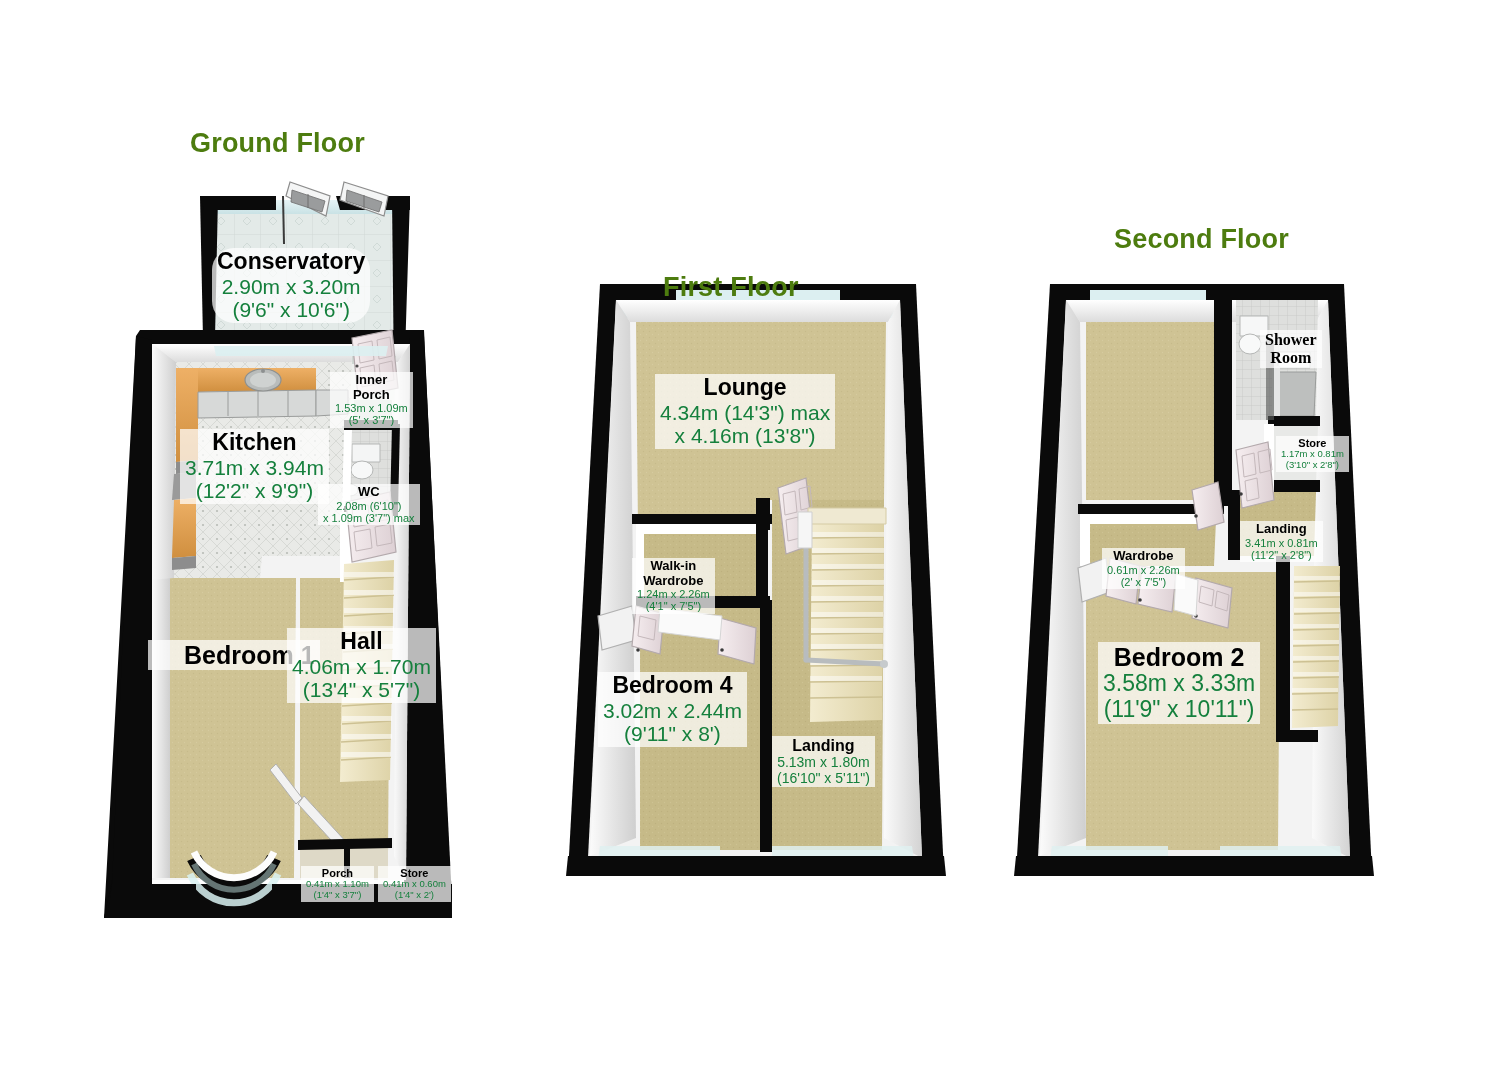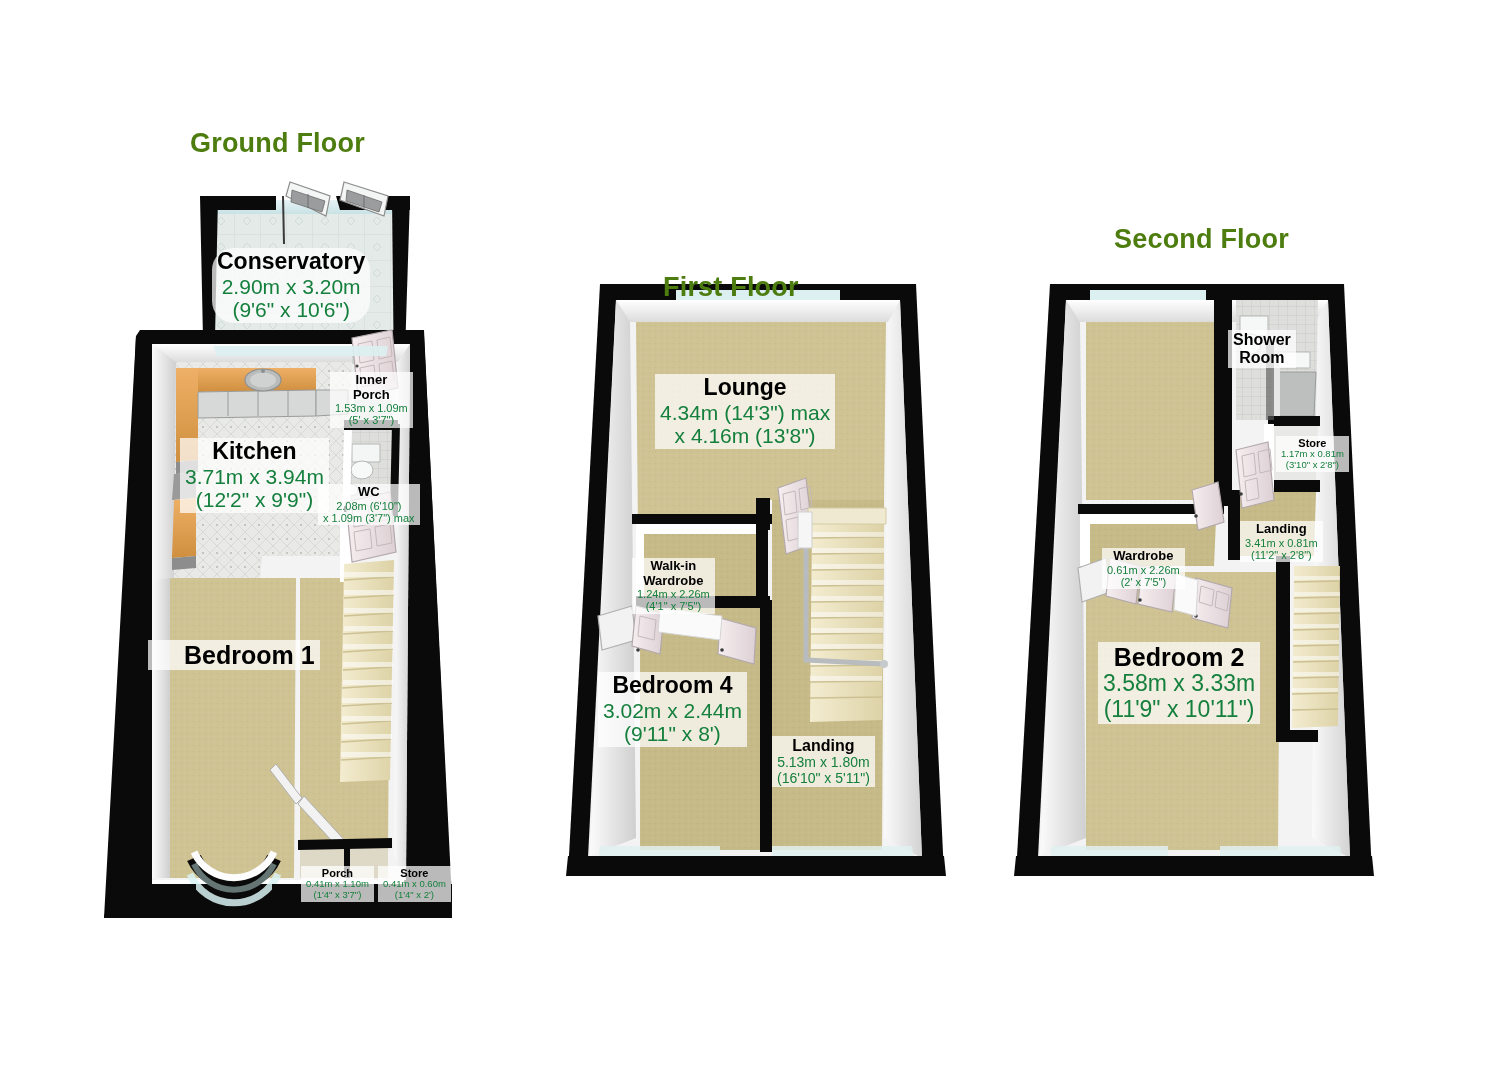--- a/index.html
+++ b/index.html
@@ -539,21 +539,21 @@
   <div class="floor-title" style="left:190px; top:128px;">Ground Floor</div>
   <div class="floor-title" style="left:663px; top:224px;margin-top:48px;">First Floor</div>
   <div class="floor-title" style="left:1114px; top:224px;">Second Floor</div>
 
   <div class="room-label lbl-lg" style="left:212px; top:248px;border-radius:22px;">
     <span class="nm">Conservatory</span>
     <span class="dm">2.90m x 3.20m</span>
     <span class="dm">(9'6" x 10'6")</span>
   </div>
 
-  <div class="room-label lbl-lg" style="left:180px; top:438px;">
+  <div class="room-label lbl-lg" style="left:180px; top:429px;">
     <span class="nm">Kitchen</span>
     <span class="dm">3.71m x 3.94m</span>
     <span class="dm">(12'2" x 9'9")</span>
   </div>
 
   <div class="room-label lbl-sm" style="left:330px; top:372px;">
     <span class="nm">Inner</span>
     <span class="nm">Porch</span>
     <span class="dm">1.53m x 1.09m</span>
     <span class="dm">(5' x 3'7")</span>
@@ -562,20 +562,25 @@
   <div class="room-label lbl-sm" style="left:318px; top:484px;">
     <span class="nm">WC</span>
     <span class="dm">2.08m (6'10")</span>
     <span class="dm">x 1.09m (3'7") max</span>
   </div>
 
   <div class="room-label lbl-xl" style="left:148px; top:640px;padding-left:36px;">
     <span class="nm">Bedroom 1</span>
   </div>
 
+  <div class="room-label lbl-lg" style="left:287px; top:628px;">
+    <span class="nm">Hall</span>
+    <span class="dm">4.06m x 1.70m</span>
+    <span class="dm">(13'4" x 5'7")</span>
+  </div>
 
   <div class="room-label lbl-xs" style="left:301px; top:866px;">
     <span class="nm">Porch</span>
     <span class="dm">0.41m x 1.10m</span>
     <span class="dm">(1'4" x 3'7")</span>
   </div>
 
   <div class="room-label lbl-xs" style="left:378px; top:866px;">
     <span class="nm">Store</span>
     <span class="dm">0.41m x 0.60m</span>
@@ -601,21 +606,21 @@
     <span class="dm">(9'11" x 8')</span>
   </div>
 
   <div class="room-label lbl-md" style="left:772px; top:736px;">
     <span class="nm">Landing</span>
     <span class="dm">5.13m x 1.80m</span>
     <span class="dm">(16'10" x 5'11")</span>
   </div>
 
 
-  <div class="room-label lbl-md" style="left:1228px; top:330px;">
+  <div class="room-label lbl-md" style="left:1260px; top:330px;font-family:Liberation Serif, serif;">
     <span class="nm">Shower</span>
     <span class="nm">Room</span>
   </div>
 
   <div class="room-label lbl-xs" style="left:1276px; top:436px;">
     <span class="nm">Store</span>
     <span class="dm">1.17m x 0.81m</span>
     <span class="dm">(3'10" x 2'8")</span>
   </div>
 

